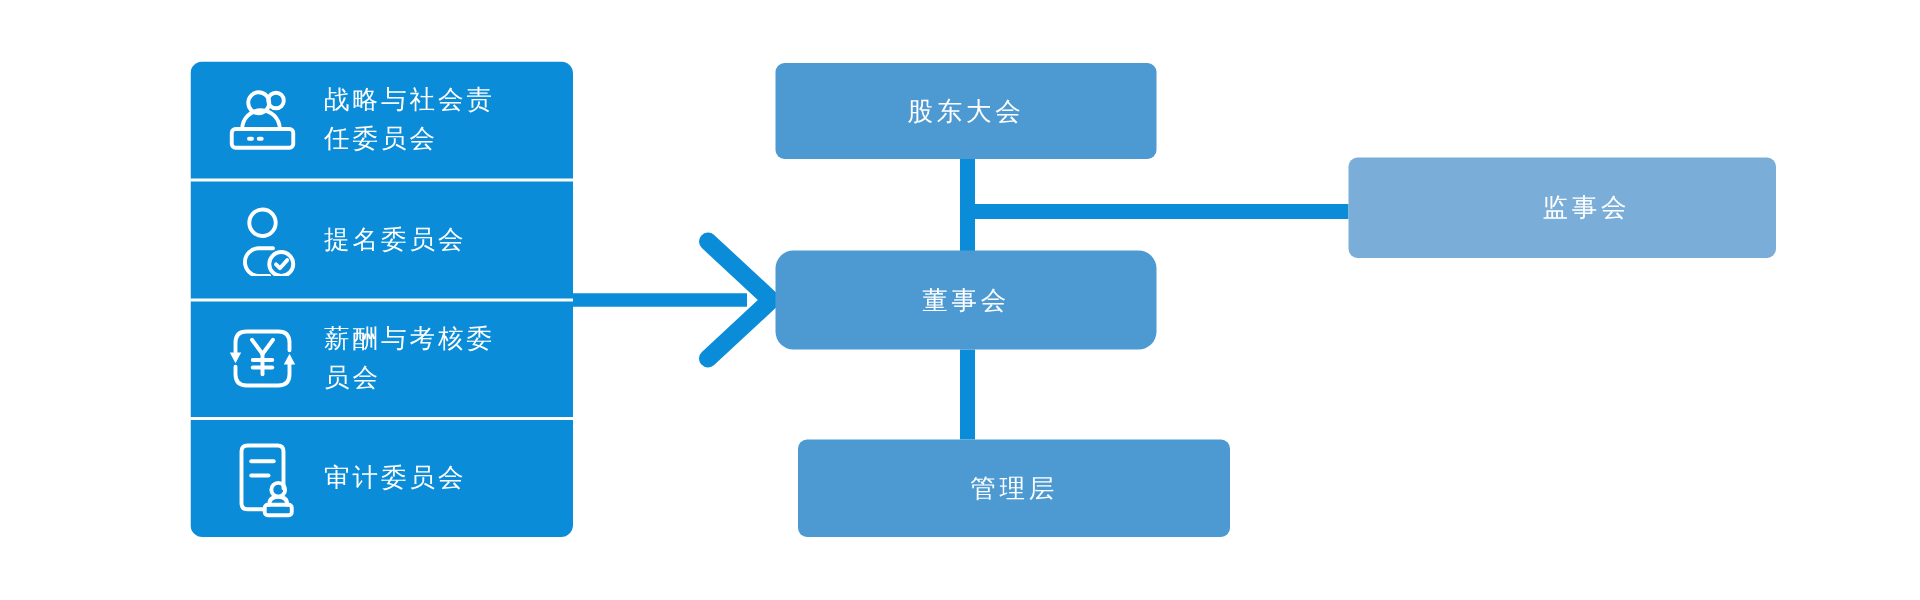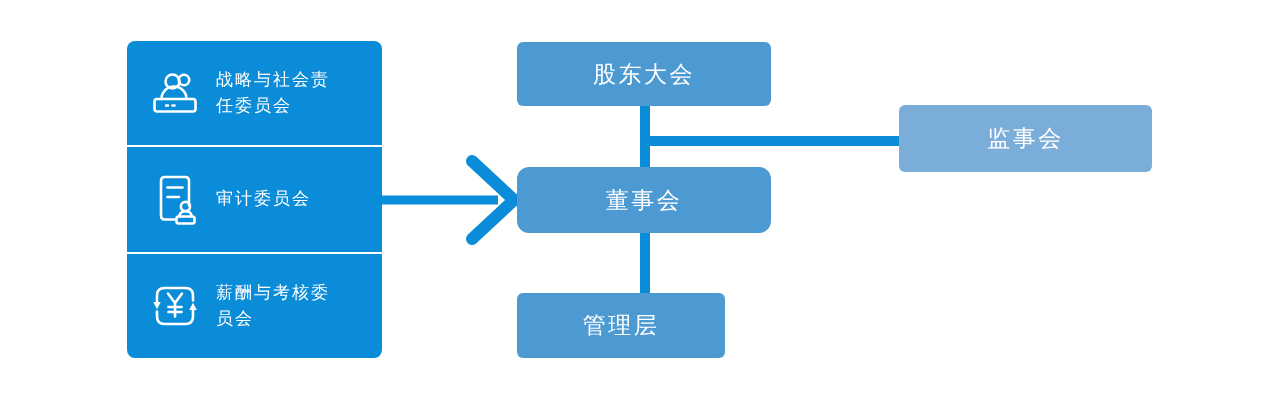--- a/index.html
+++ b/index.html
@@ -23,28 +23,28 @@
   
   .connector{position:absolute;background:#0a8cd8;}
   .v1{left:640px;top:106px;width:10px;height:62px;}
   .v2{left:640px;top:233px;width:10px;height:60px;}
   .h1{left:645px;top:136px;width:254px;height:10px;}
   
   .arrow-svg{position:absolute;left:378px;top:148px;width:144px;height:104px;}
   
   .node{
     position:absolute;border-radius:6px;display:flex;align-items:center;justify-content:center;
-    color:#ffffff;font-size:23px;letter-spacing:2.5px;
+    color:#ffffff;font-size:17px;letter-spacing:2.5px;
   }
   .node-medium{background:#4d9ad3;}
   .node-light{background:#7badd9;}
   .node-shareholders{left:517px;top:42px;width:254px;height:64px;}
   .node-board{left:517px;top:167px;width:254px;height:66px;border-radius:12px;}
-  .node-management{left:517px;top:293px;width:208px;height:65px;}
-  .node-supervisory{left:899px;top:105px;width:253px;height:67px;}
+  .node-management{left:532px;top:293px;width:288px;height:65px;}
+  .node-supervisory{left:899px;top:105px;width:253px;height:67px;padding-left:32px;}
   .icon-stroke{stroke:#ffffff;stroke-width:2.6;fill:none;stroke-linecap:round;stroke-linejoin:round;}
 </style>
 </head>
 <body>
 
 <div class="canvas">
 
   <div class="panel">
 
     <div class="panel-row">
@@ -55,53 +55,66 @@
             <circle cx="33" cy="11" r="5.2"></circle>
             <path d="M10.5 30 A 12.5 12.5 0 0 1 35.5 30"></path>
             <rect x="3.5" y="30" width="41" height="12.5" rx="2.5"></rect>
             <path d="M15 36.5 h2 M21.5 36.5 h2"></path>
           </g>
         </svg>
       </span>
       <span class="panel-label">战略与社会责任委员会</span>
     </div>
 
-
     <div class="panel-row">
       <span class="panel-icon">
-        <svg viewBox="0 0 48 54" width="48" height="54">
+        <svg viewBox="0 0 48 48" width="48" height="48">
           <g class="icon-stroke">
-            <path d="M24.5 47.5 H14 Q10 47.5 10 43.5 V9 Q10 5 14 5 H34 Q38 5 38 9 V33.5"></path>
-            <path d="M16.5 15.5 H31.5"></path>
-            <path d="M16.5 25 H28"></path>
-            <circle cx="34.5" cy="34.5" r="4.6"></circle>
-            <path d="M28.5 44.5 Q28.5 39.2 34.5 39.2 Q40.5 39.2 40.5 44.5"></path>
-            <rect x="25.5" y="44.5" width="18" height="7" rx="2"></rect>
+            <circle cx="24" cy="12.5" r="8.8"></circle>
+            <path d="M31 29.5 h-9.5 a9.2 9.2 0 0 0 0 18.4 h7"></path>
+            <circle cx="36.5" cy="40" r="8" fill="#0a8cd8"></circle>
+            <path d="M33 40.2 l2.6 2.6 l4.9 -5.4"></path>
           </g>
         </svg>
       </span>
-      <span class="panel-label">审计委员会</span>
+      <span class="panel-label">提名委员会</span>
     </div>
 
     <div class="panel-row">
       <span class="panel-icon">
         <svg viewBox="0 0 48 48" width="48" height="48">
           <g class="icon-stroke">
             <path d="M42 18.5 V13.5 Q42 6 34.5 6 H13.5 Q6 6 6 13.5 V20.5"></path>
             <path d="M6 29.5 V34.5 Q6 42 13.5 42 H34.5 Q42 42 42 34.5 V27.5"></path>
             <path d="M17 11.5 L24 21 L31 11.5"></path>
             <path d="M24 21 V34.5"></path>
             <path d="M17.5 25 H30.5"></path>
             <path d="M17.5 30 H30.5"></path>
           </g>
           <path d="M2.2 20 H9.8 L6 27.2 Z" fill="#ffffff"></path>
           <path d="M45.8 28 H38.2 L42 20.8 Z" fill="#ffffff"></path>
         </svg>
       </span>
       <span class="panel-label">薪酬与考核委员会</span>
+    </div>
+
+    <div class="panel-row">
+      <span class="panel-icon">
+        <svg viewBox="0 0 48 54" width="48" height="54">
+          <g class="icon-stroke">
+            <path d="M24.5 47.5 H14 Q10 47.5 10 43.5 V9 Q10 5 14 5 H34 Q38 5 38 9 V33.5"></path>
+            <path d="M16.5 15.5 H31.5"></path>
+            <path d="M16.5 25 H28"></path>
+            <circle cx="34.5" cy="34.5" r="4.6"></circle>
+            <path d="M28.5 44.5 Q28.5 39.2 34.5 39.2 Q40.5 39.2 40.5 44.5"></path>
+            <rect x="25.5" y="44.5" width="18" height="7" rx="2"></rect>
+          </g>
+        </svg>
+      </span>
+      <span class="panel-label">审计委员会</span>
     </div>
 
   </div>
 
   <svg class="arrow-svg" viewBox="378 148 144 104">
     <line x1="382" y1="200" x2="498" y2="200" stroke="#0a8cd8" stroke-width="9"></line>
     <polyline points="472,161 514,200 472,239" fill="none" stroke="#0a8cd8" stroke-width="12" stroke-linecap="round" stroke-linejoin="round"></polyline>
   </svg>
 
   <div class="connector v1"></div>

